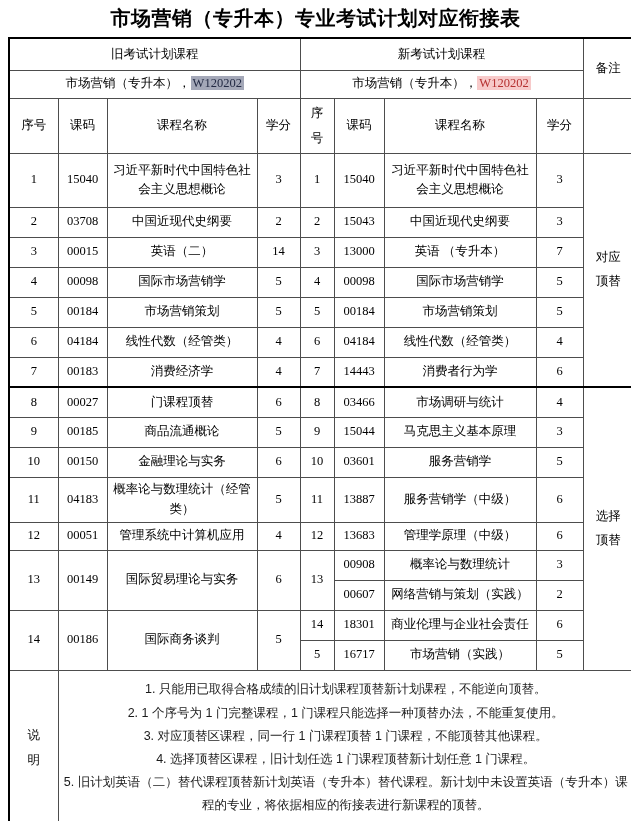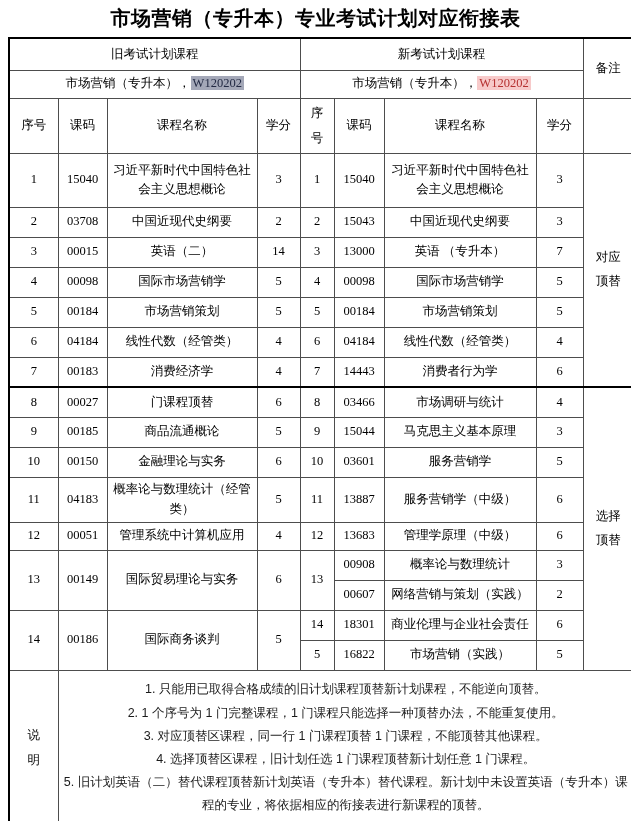--- a/index.html
+++ b/index.html
@@ -234,21 +234,21 @@
       <td rowspan="2">00186</td>
       <td rowspan="2" class="name">国际商务谈判</td>
       <td rowspan="2">5</td>
       <td>14</td>
       <td>18301</td>
       <td class="name">商业伦理与企业社会责任</td>
       <td>6</td>
     </tr>
     <tr style="height:30px">
       <td>5</td>
-      <td>16822</td>
+      <td>16717</td>
       <td class="name">市场营销（实践）</td>
       <td>5</td>
     </tr>
 
     <tr class="notes-row" style="height:156px">
       <td>
             <div class="vlabel">说明</div>
           </td>
       <td colspan="8" class="notes-body">
         <p class="note-line">1. 只能用已取得合格成绩的旧计划课程顶替新计划课程，不能逆向顶替。</p>

